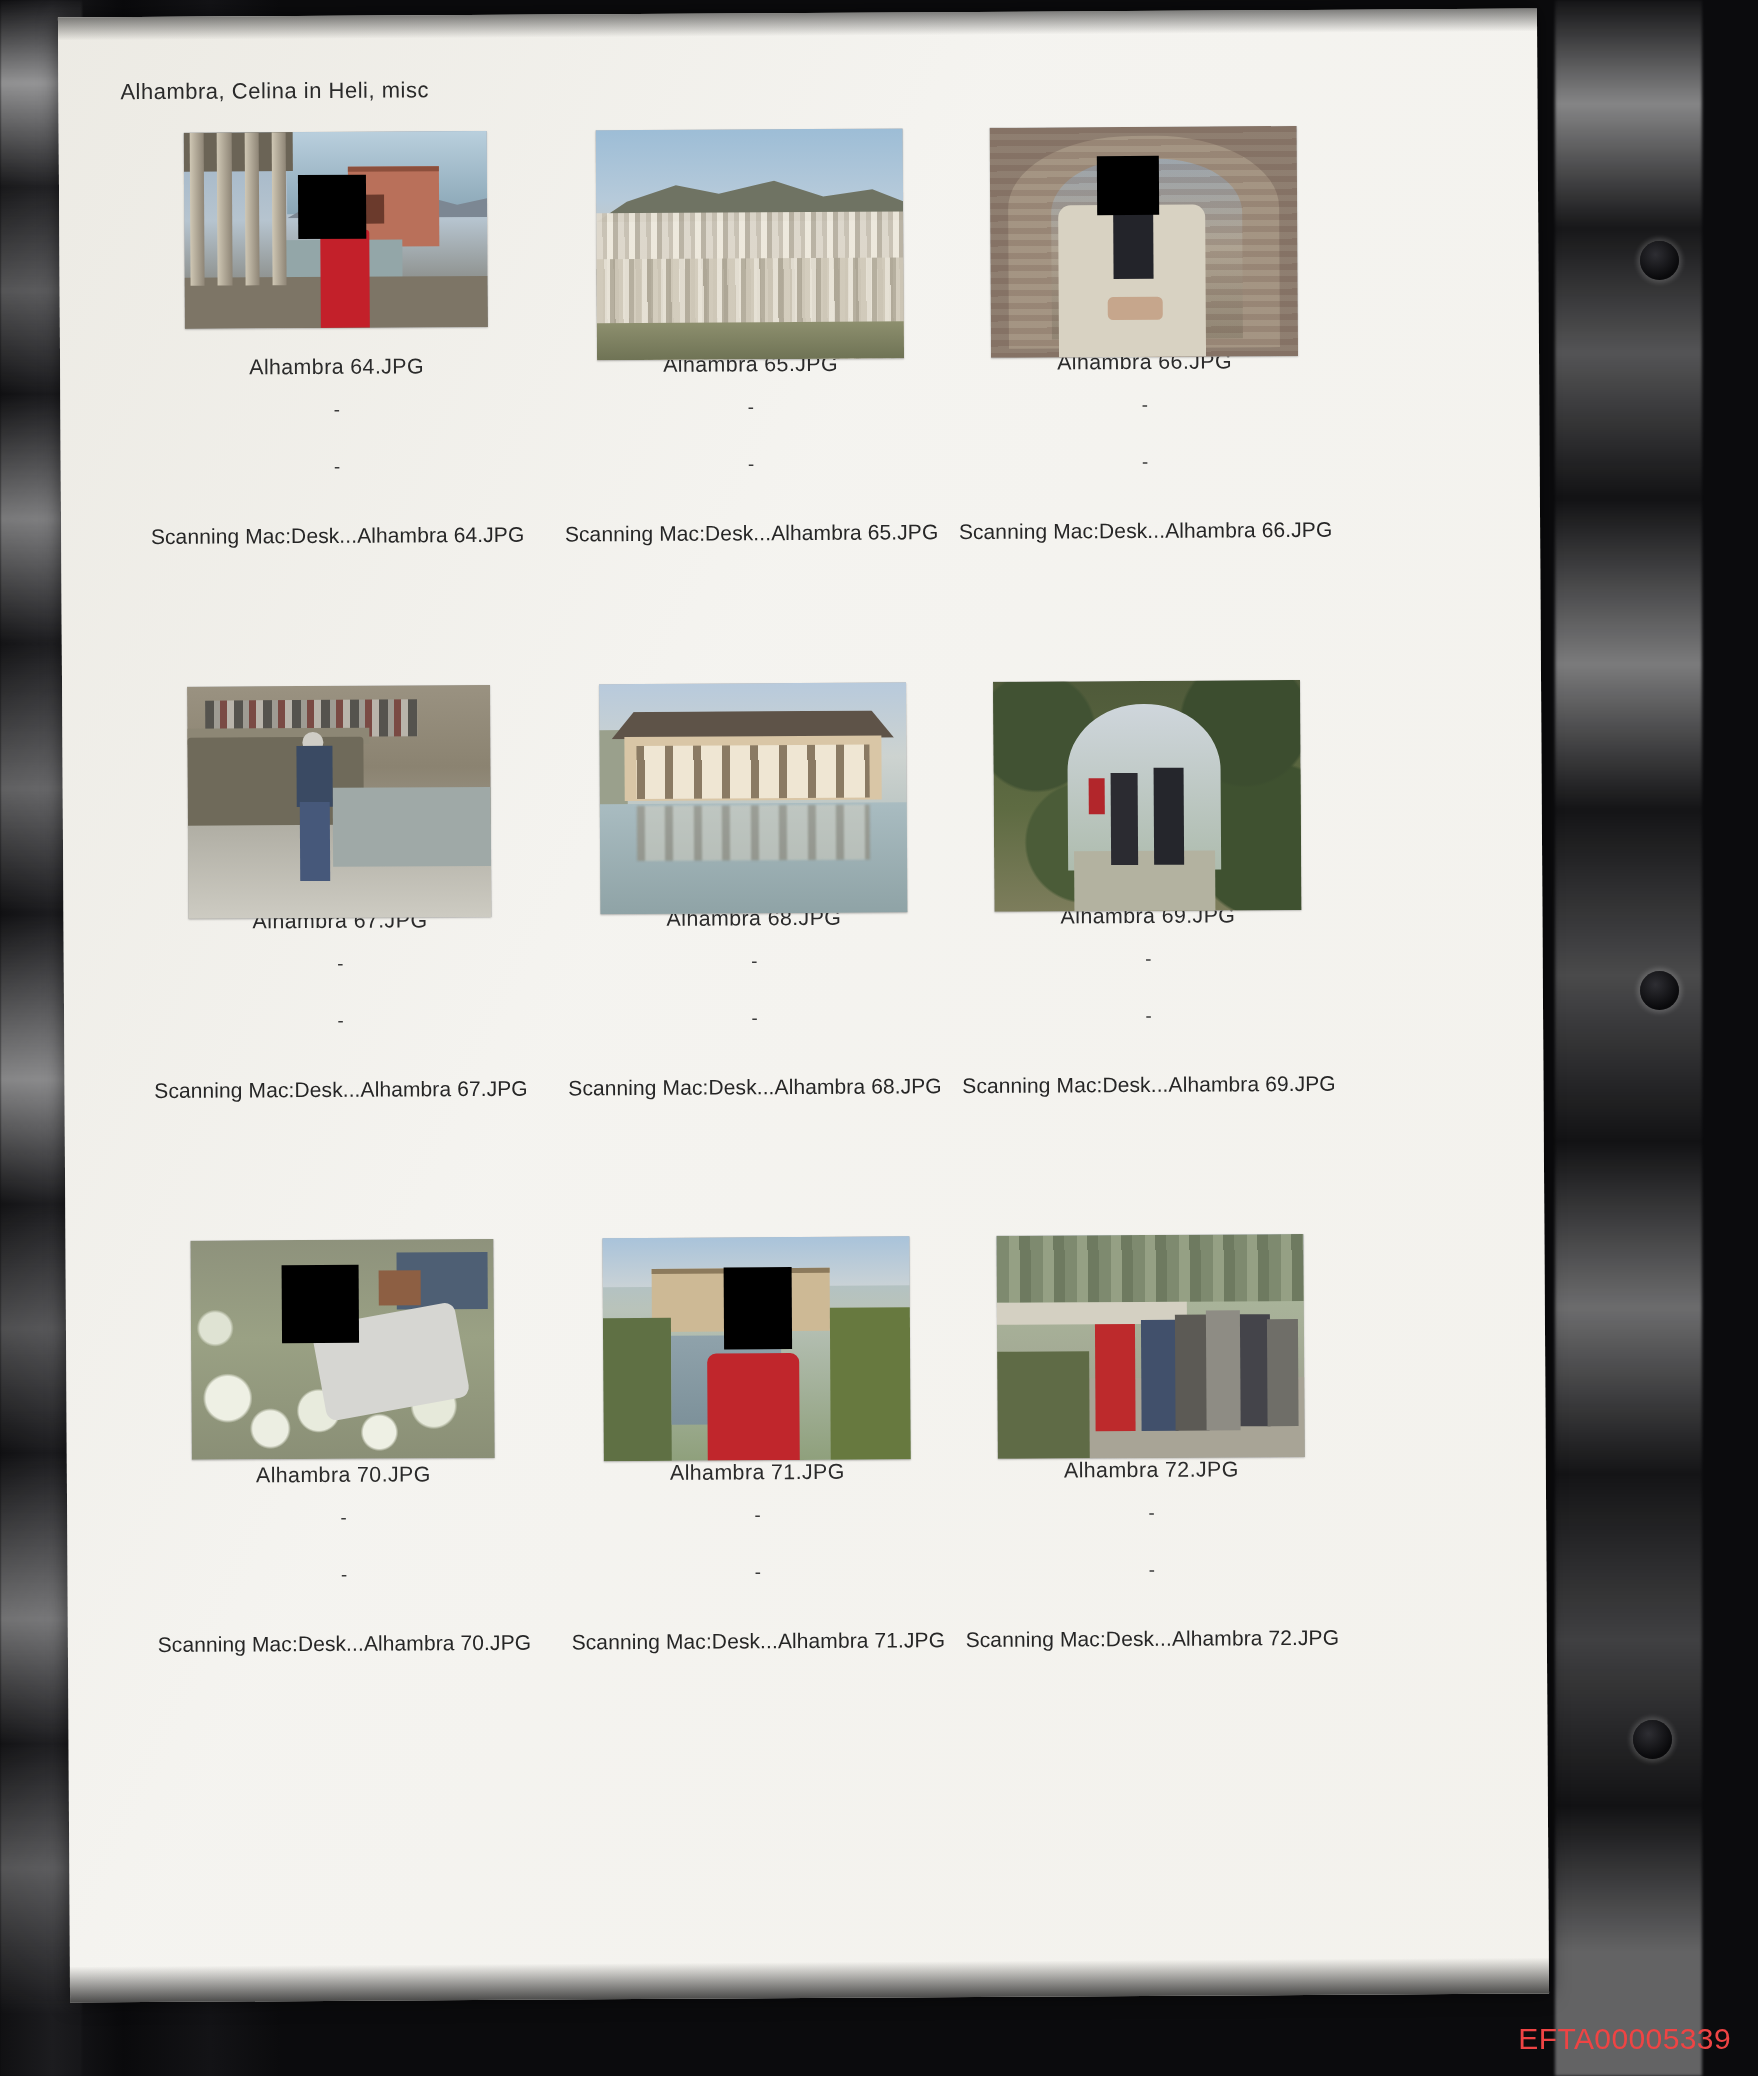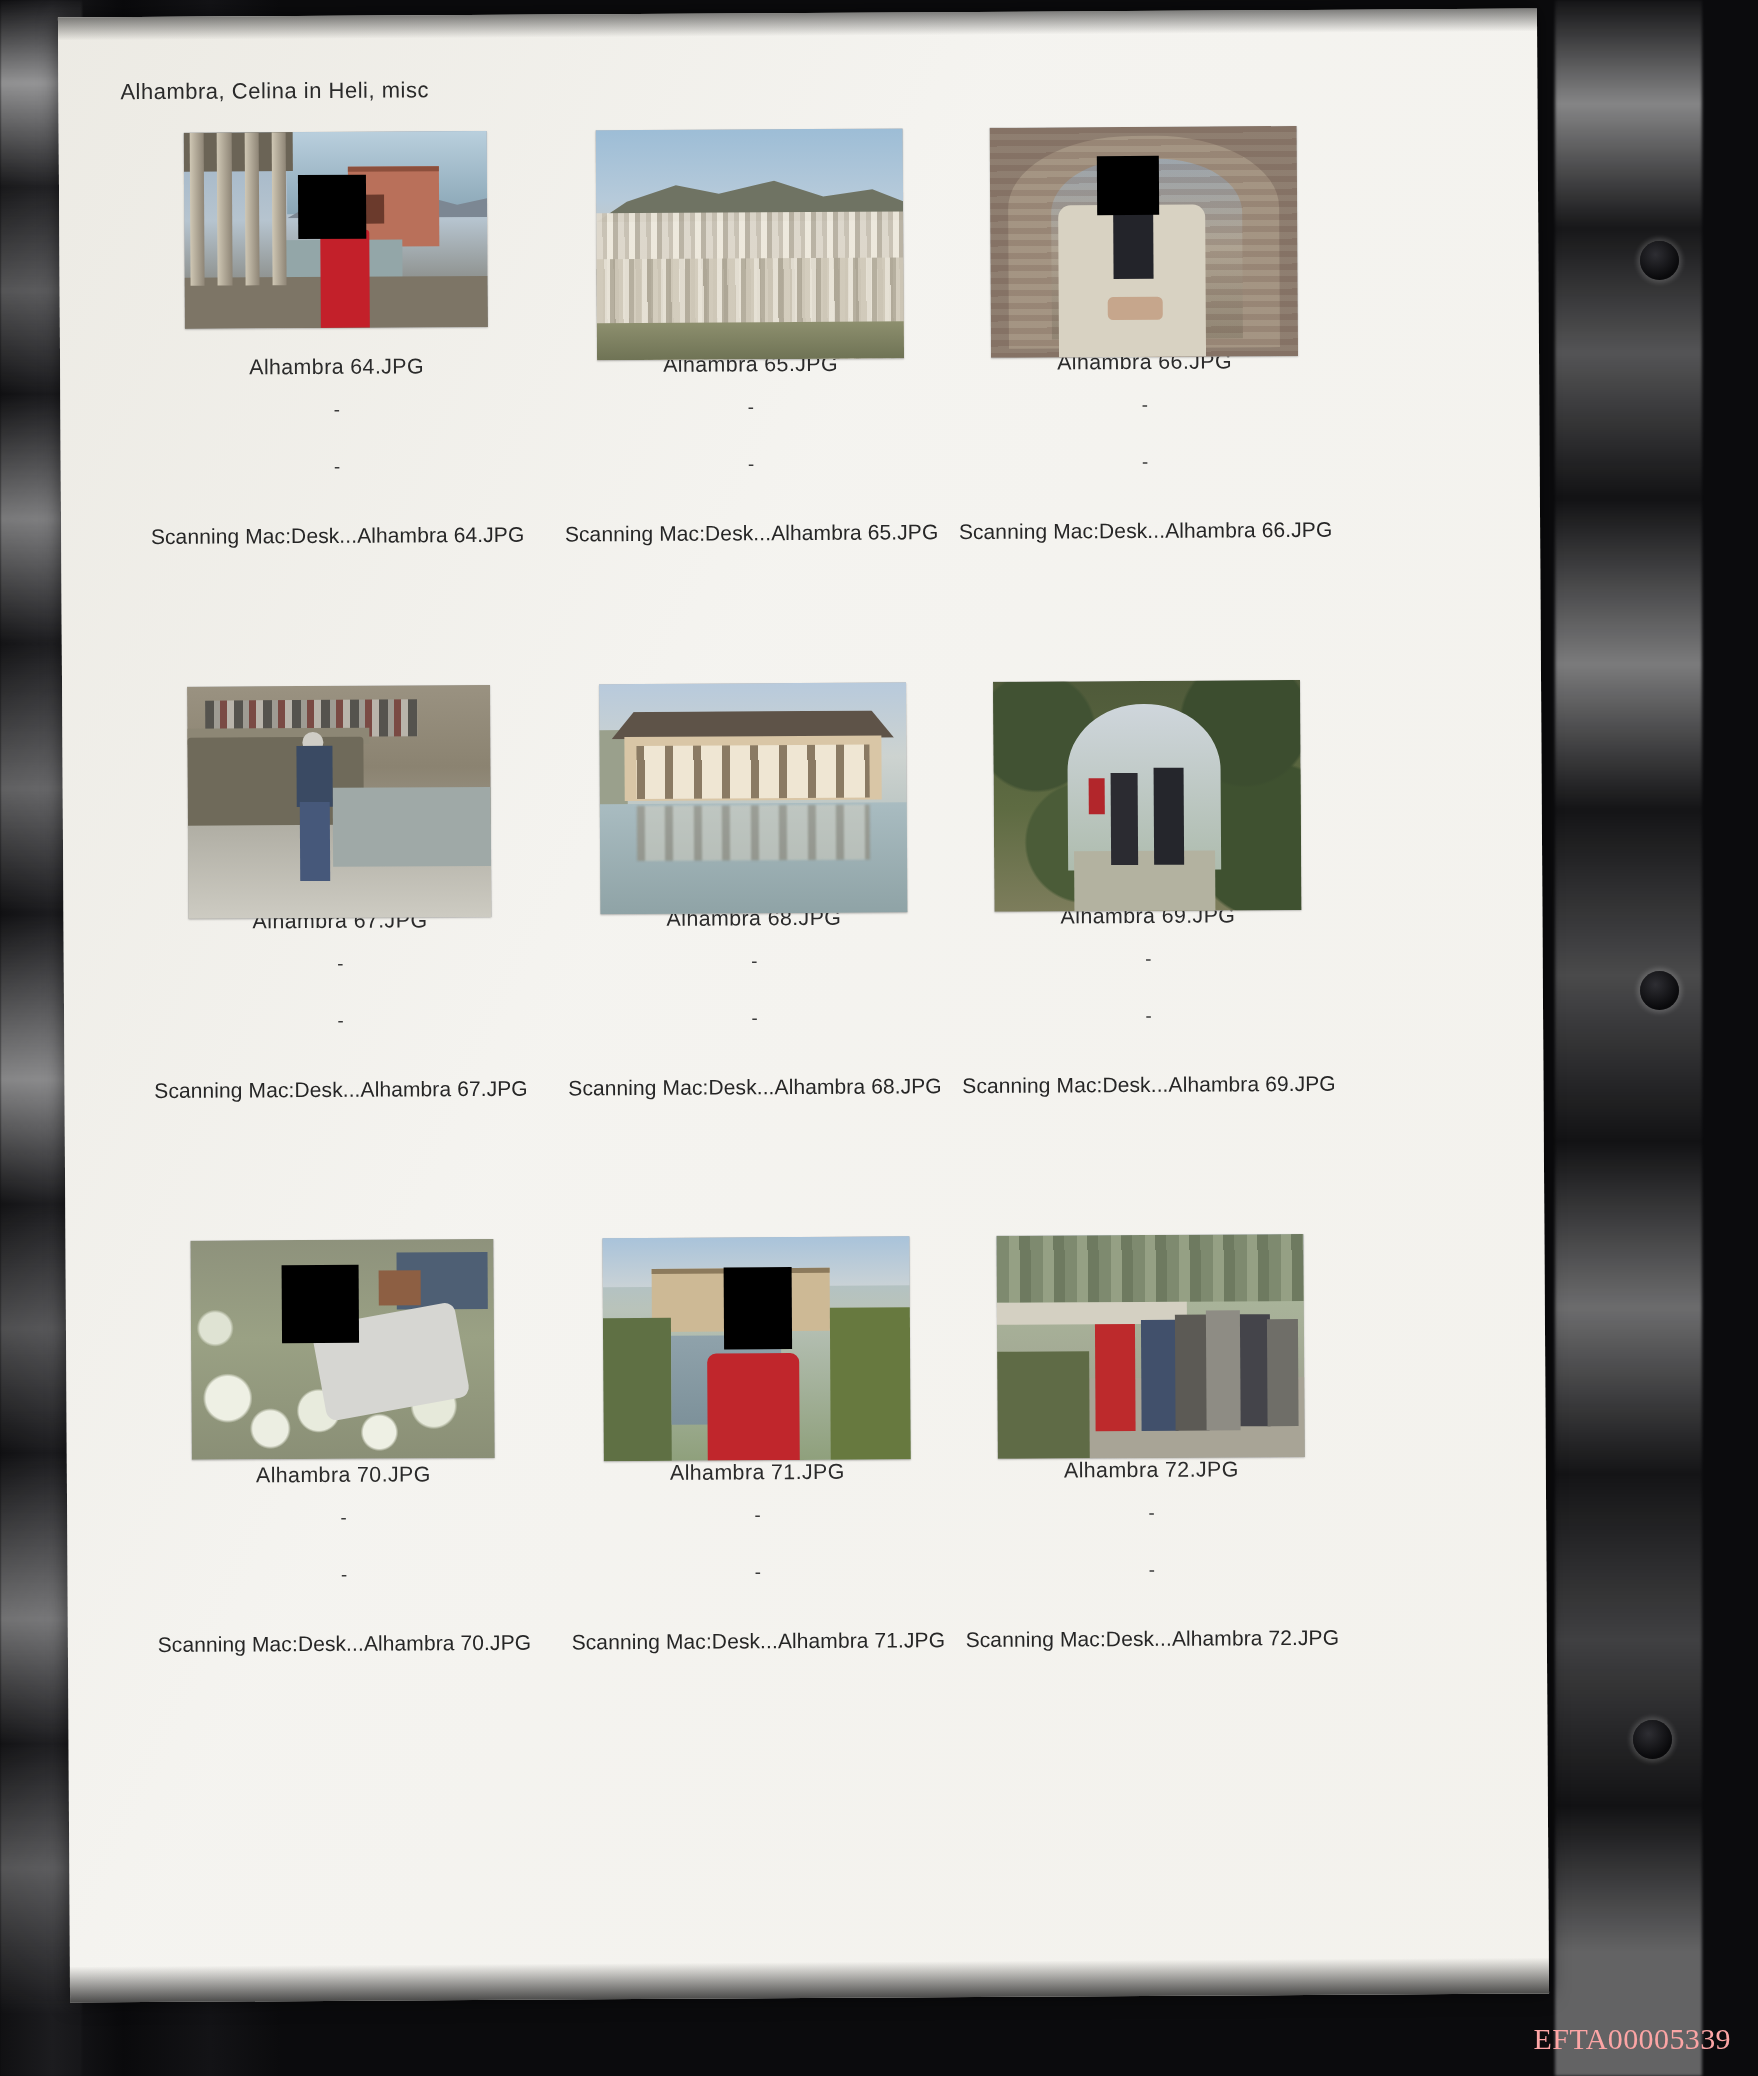--- a/index.html
+++ b/index.html
@@ -182,23 +182,23 @@
     color: #262626;
     white-space: nowrap;
     letter-spacing: 0.1px;
   }
 
   .barcode-id {
     position: absolute;
     right: 27px;
     bottom: 19.6px;
     font-size: 30px;
-    color: #fca5a5;
+    color: #ef4444;
     letter-spacing: 0.4px;
-    font-family: Liberation Serif, serif;
+    font-family: Liberation Sans, sans-serif;
   }
 
   
   .art { position: absolute; inset: 0; }
 
   
   .a64 { background: linear-gradient(180deg,#9fb4c7 0%,#b6c4cf 45%,#6f6a5c 100%); }
   .a64 .sky { position:absolute; left:34%; top:0; width:66%; height:42%; background:linear-gradient(180deg,#b9cfdd,#8aa6b6); }
   .a64 .mount { position:absolute; left:34%; top:28%; width:66%; height:16%; background:#7c8793; clip-path: polygon(0 100%,18% 35%,38% 70%,62% 20%,85% 60%,100% 40%,100% 100%); }
   .a64 .bldg { position:absolute; left:54%; top:18%; width:30%; height:38%; background:#b9705a; border-top:5.3px solid #8c4f3c; }

